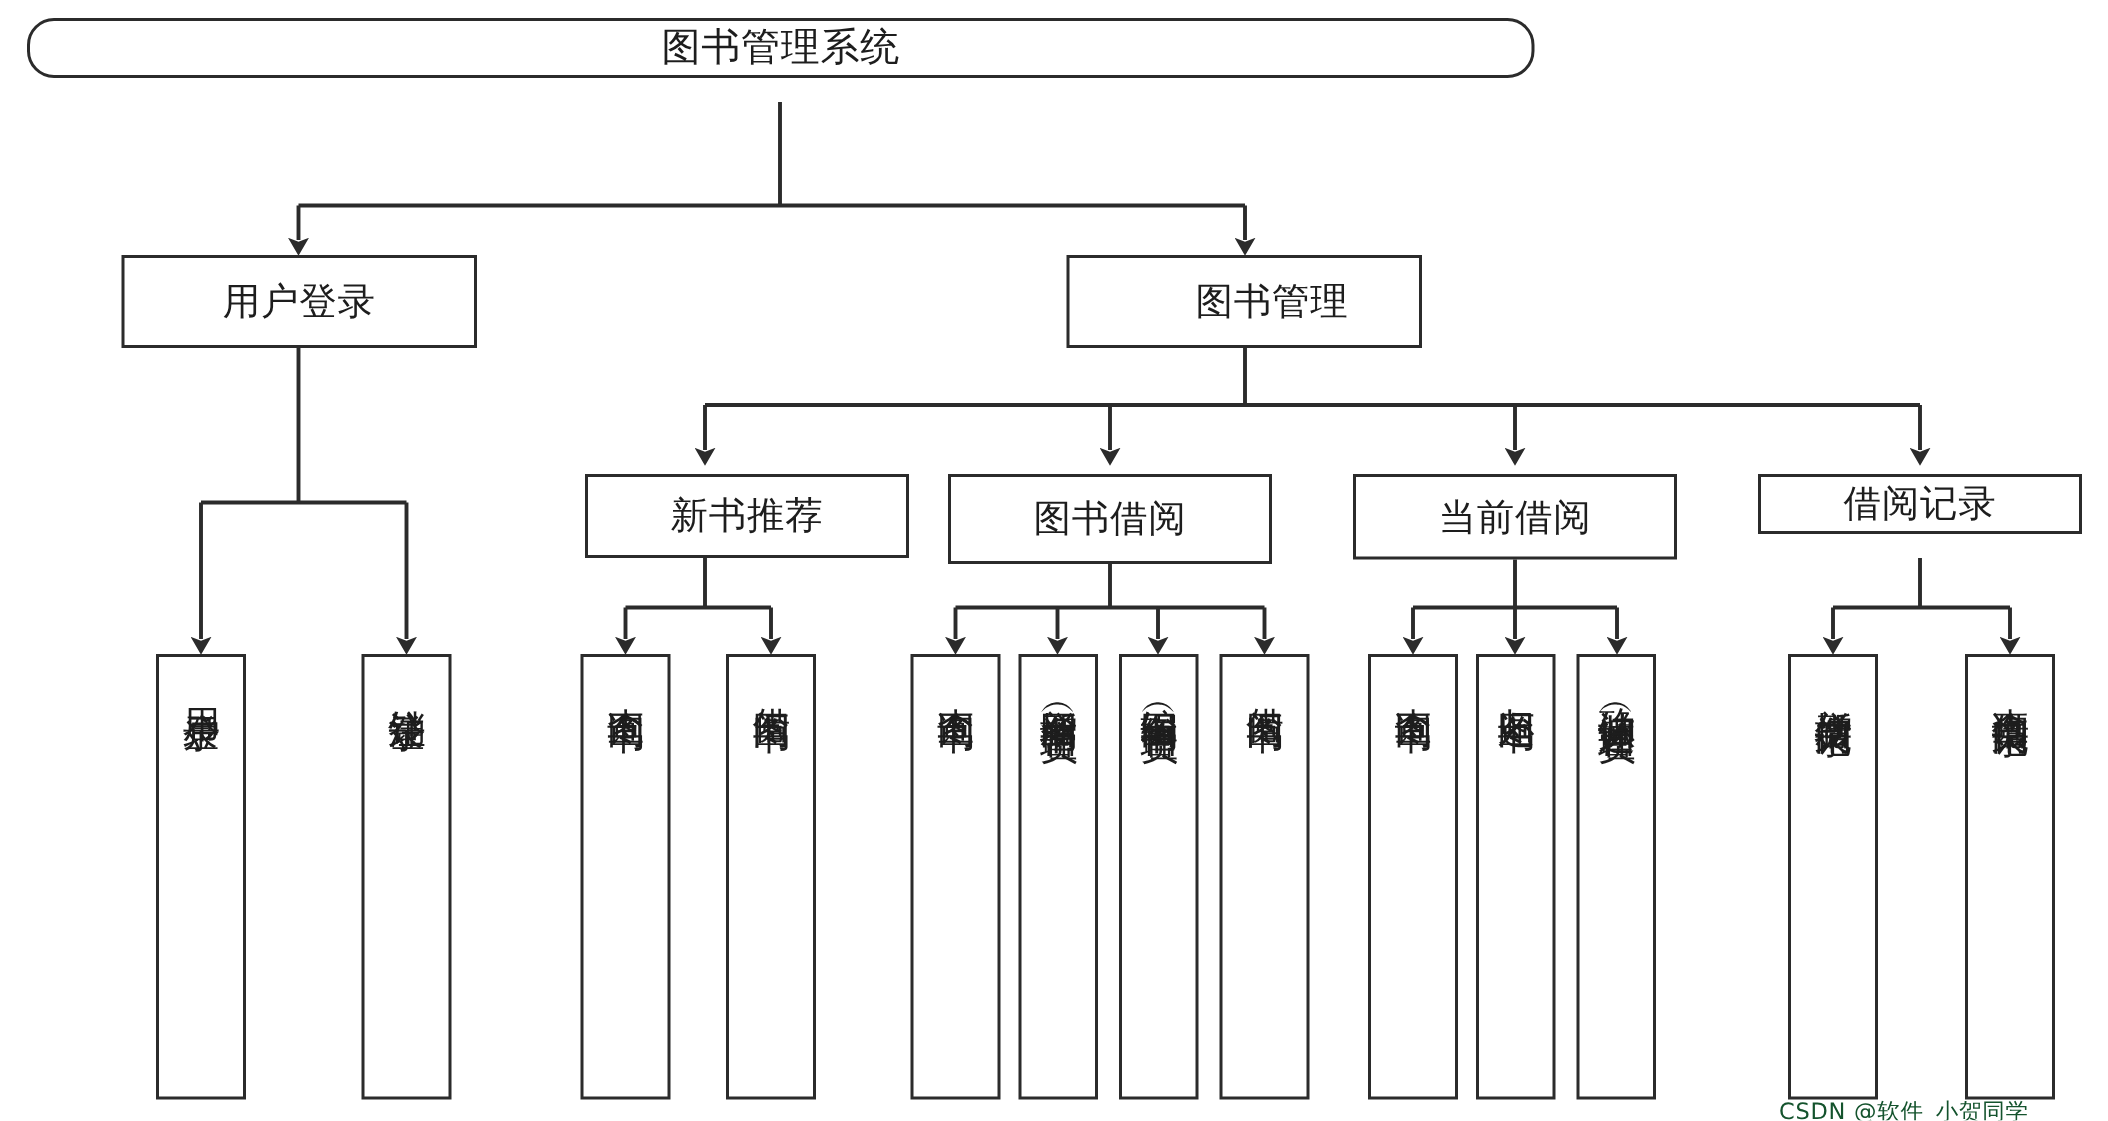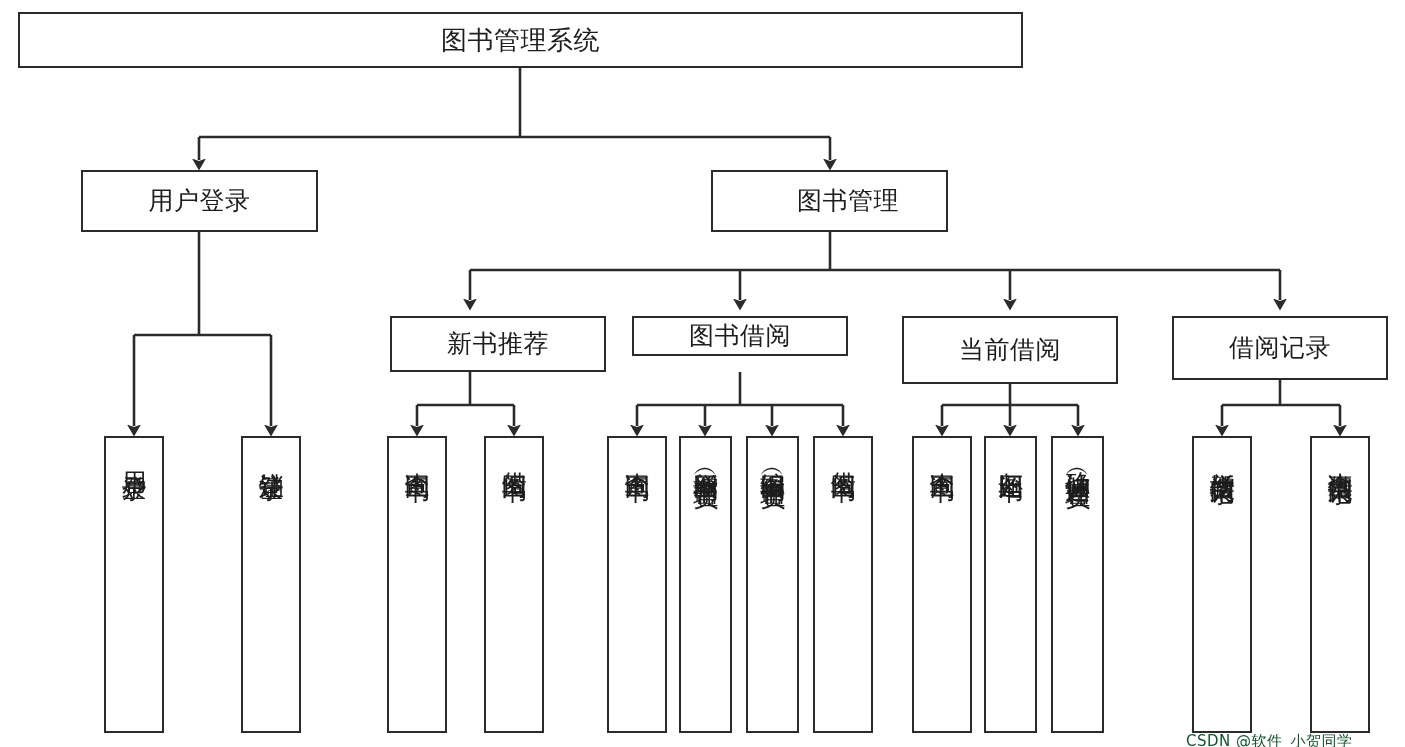--- a/index.html
+++ b/index.html
@@ -115,45 +115,45 @@
       <path d="M1010,405 L1010,426" marker-end="url(#arw)"></path>
       <path d="M1078,405 L1078,426" marker-end="url(#arw)"></path>
 
       <path d="M1280,372 L1280,405"></path>
       <path d="M1222,405 L1340,405"></path>
       <path d="M1222,405 L1222,426" marker-end="url(#arw)"></path>
       <path d="M1340,405 L1340,426" marker-end="url(#arw)"></path>
     </g>
   </svg>
 
-  <div class="node h root" style="left:18px;top:12px;width:1005px;height:56px;">
+  <div class="node h root" style="left:18px;top:12px;width:1005px;height:40px;border-radius:18px;">
     <span class="label">图书管理系统</span>
   </div>
 
   <div class="node h" style="left:81px;top:170px;width:237px;height:62px;">
     <span class="label">用户登录</span>
   </div>
 
   <div class="node h" style="left:711px;top:170px;width:237px;height:62px;padding-left:37px;">
     <span class="label">图书管理</span>
   </div>
 
   <div class="node h" style="left:362px;top:316px;width:216px;height:56px;margin-left:28px;">
     <span class="label">新书推荐</span>
   </div>
 
-  <div class="node h" style="left:632px;top:316px;width:216px;height:40px;">
+  <div class="node h" style="left:632px;top:316px;width:216px;height:60px;">
     <span class="label">图书借阅</span>
   </div>
 
-  <div class="node h" style="left:902px;top:316px;width:216px;height:68px;text-align:right;">
+  <div class="node h" style="left:902px;top:316px;width:216px;height:57px;text-align:right;">
     <span class="label">当前借阅</span>
   </div>
 
-  <div class="node h" style="left:1172px;top:316px;width:216px;height:64px;">
+  <div class="node h" style="left:1172px;top:316px;width:216px;height:40px;">
     <span class="label">借阅记录</span>
   </div>
 
   <div class="node v" style="left:104px;top:436px;width:60px;height:297px;">
     <span class="label">用户登录</span>
   </div>
 
   <div class="node v" style="left:241px;top:436px;width:60px;height:297px;">
     <span class="label">注销登录</span>
   </div>

